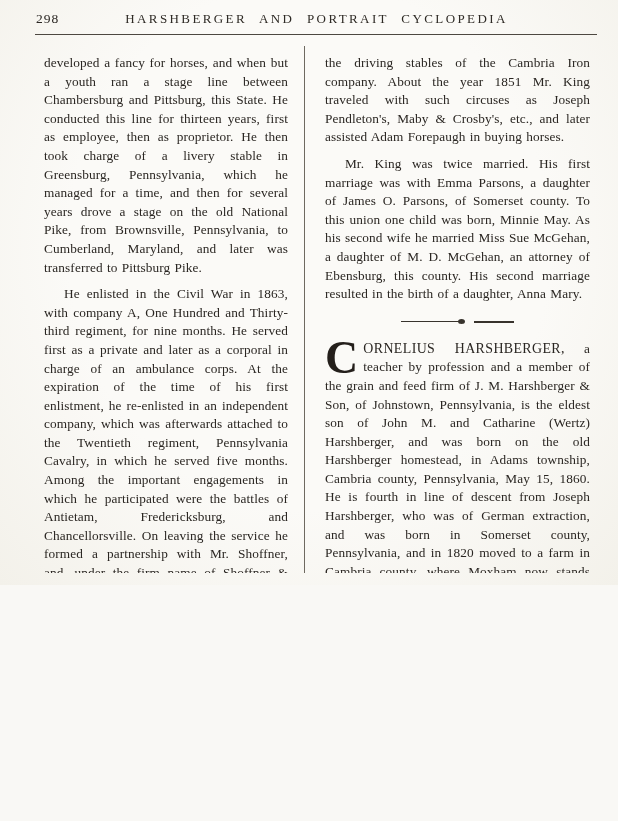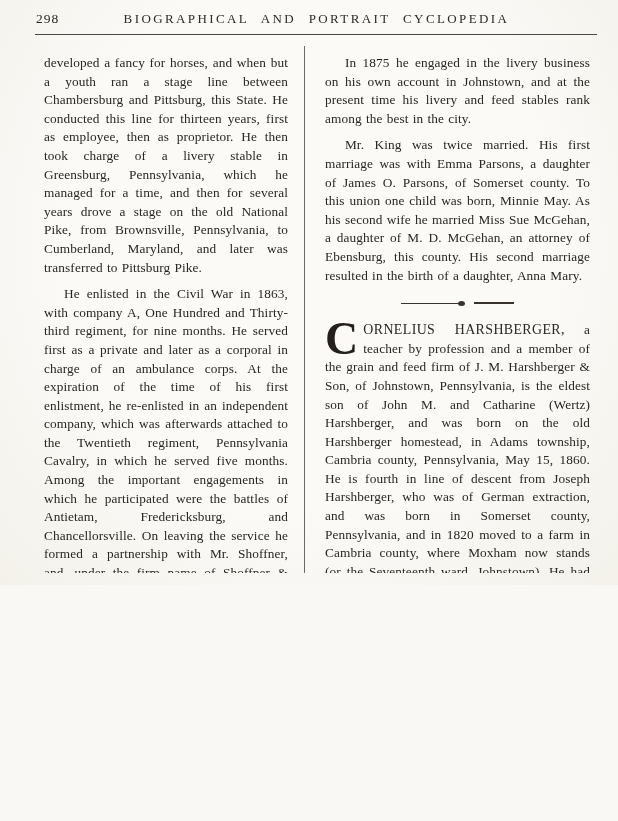--- a/index.html
+++ b/index.html
@@ -84,35 +84,35 @@
     letter-spacing: 0.4px;
   }
 </style>
 </head>
 <body>
 
 <div class="page">
 
   <div class="header">
     <span class="page-num">298</span>
-    <span class="running-title">BIOGRAPHICAL AND PORTRAIT CYCLOPEDIA</span>
+    <span class="running-title">HARSHBERGER AND PORTRAIT CYCLOPEDIA</span>
   </div>
   <div class="header-rule"></div>
 
   <div class="columns">
 
     <section class="col col-left">
       <p class="noindent">developed a fancy for horses, and when but a youth ran a stage line between Chambersburg and Pittsburg, this State.  He conducted this line for thirteen years, first as employee, then as proprietor.  He then took charge of a livery stable in Greensburg, Pennsylvania, which he managed for a time, and then for several years drove a stage on the old National Pike, from Brownsville, Pennsylvania, to Cumberland, Maryland, and later was transferred to Pittsburg Pike.</p>
       <p>He enlisted in the Civil War in 1863, with company A, One Hundred and Thirty-third regiment, for nine months.  He served first as a private and later as a corporal in charge of an ambulance corps.  At the expiration of the time of his first enlistment, he re-enlisted in an independent company, which was afterwards attached to the Twentieth regiment, Pennsylvania Cavalry, in which he served five months.  Among the important engagements in which he participated were the battles of Antietam, Fredericksburg, and Chancellorsville.  On leaving the service he formed a partnership with Mr. Shoffner, and, under the firm name of Shoffner &amp; King, conducted a grocery store, and two stage lines, between Johnstown and Somerset, one by way of Stoyestown, the other by way of Jenner X Roads.  The firm's contract expired at the end of two years, and they dissolved their partnership.  Mr. King then engaged in the produce business in Johnstown for a short time, and then, under the firm name of King &amp; Jones, established a lightning-rod agency, and for eight years was engaged in placing their products throughout Cambria and adjoining counties.  At the end of this period, having had considerable experience in the management and care of horses, he was offered and accepted a position as superintendent of</p>
     </section>
 
     <div class="col-rule"></div>
 
     <section class="col col-right">
-      <p>In 1875 he engaged in the livery business on his own account in Johnstown, and at the present time his livery and feed stables rank among the best in the city.</p>
+      <p class="noindent">the driving stables of the Cambria Iron company.  About the year 1851 Mr. King traveled with such circuses as Joseph Pendleton's, Maby &amp; Crosby's, etc., and later assisted Adam Forepaugh in buying horses.</p>
       <p>Mr. King was twice married.  His first marriage was with Emma Parsons, a daughter of James O. Parsons, of Somerset county.  To this union one child was born, Minnie May.  As his second wife he married Miss Sue McGehan, a daughter of M. D. McGehan, an attorney of Ebensburg, this county.  His second marriage resulted in the birth of a daughter, Anna Mary.</p>
 
       <div class="entry-divider">
         <span class="dline long"></span>
         <span class="bead"></span>
         <span class="dline short"></span>
       </div>
 
       <p class="noindent entry">
         <span class="dropcap">C</span><span class="entry-name">ORNELIUS HARSHBERGER,</span><span> a teacher by profession and a member of the grain and feed firm of J. M. Harshberger &amp; Son, of Johnstown, Pennsylvania, is the eldest son of John M. and Catharine (Wertz) Harshberger, and was born on the old Harshberger homestead, in Adams township, Cambria county, Pennsylvania, May 15, 1860.  He is fourth in line of descent from Joseph Harshberger, who was of German extraction, and was born in Somerset county, Pennsylvania, and in 1820 moved to a farm in Cambria county, where Moxham now stands (or the Seventeenth ward, Johnstown).  He had a family of sixteen children, among whom was the son, Moses, who was born in 1804, and grew to manhood.  Moses Harshberger was a farmer and after owning and cultivating the Abner Griffith farm near Walnut Grove, in Cambria county, removed to Adams township, where he died in October, 1885.  This farm has been in the ownership of the family ever</span>

